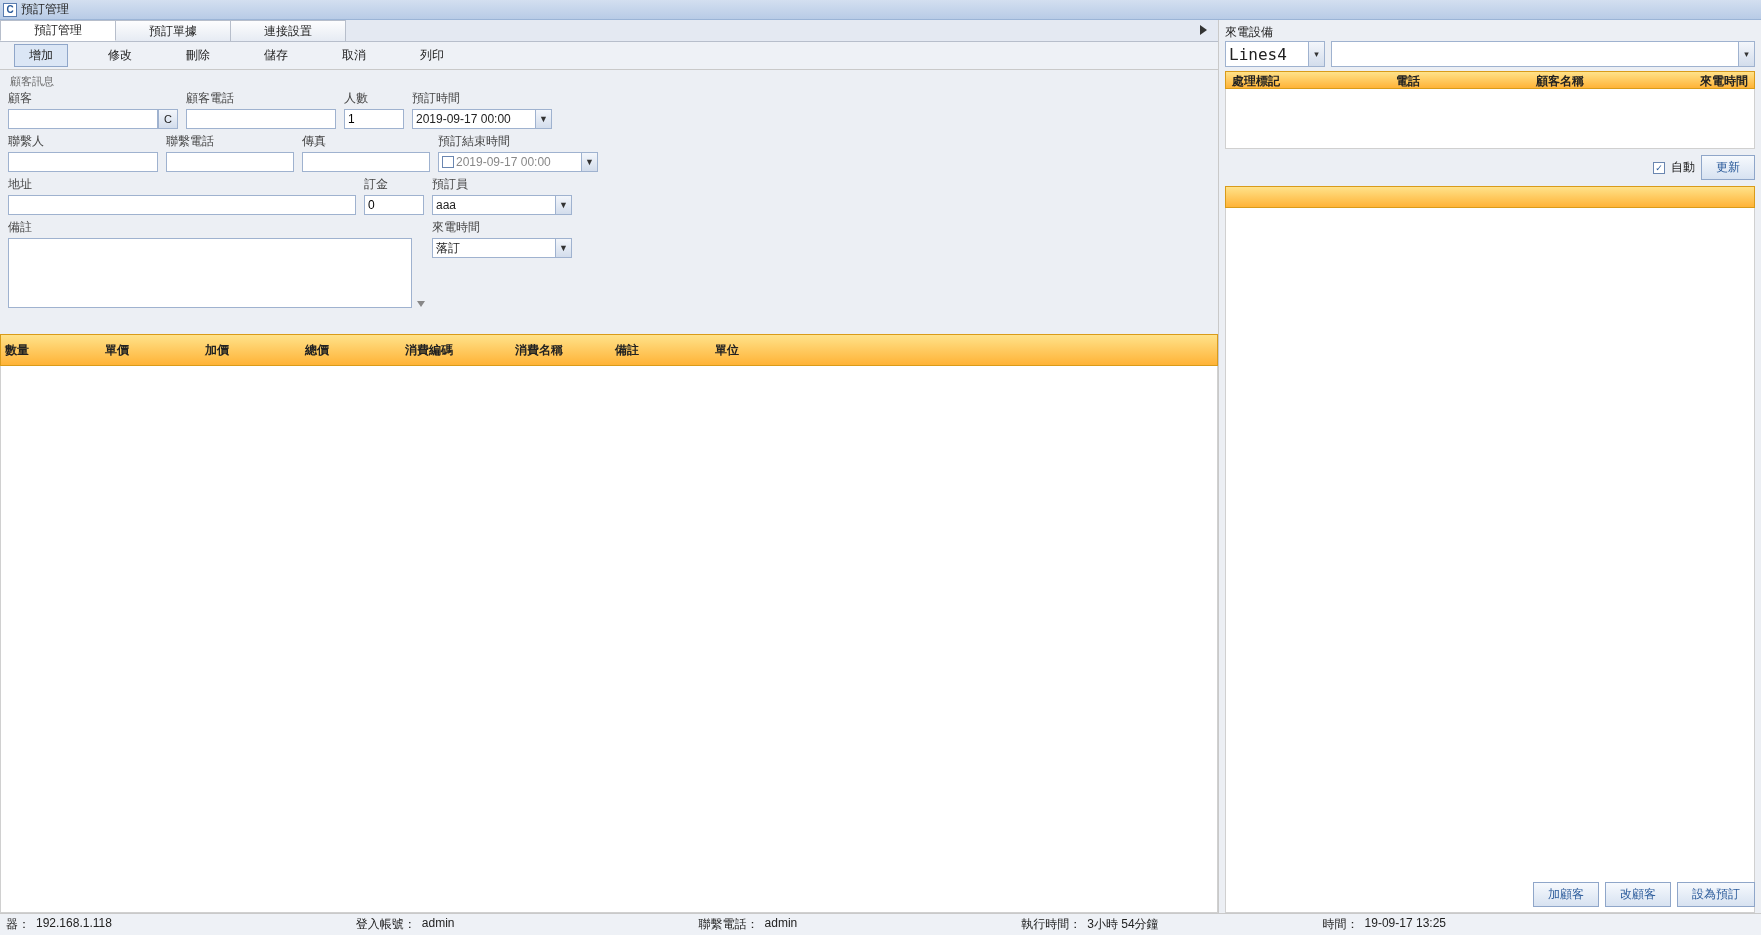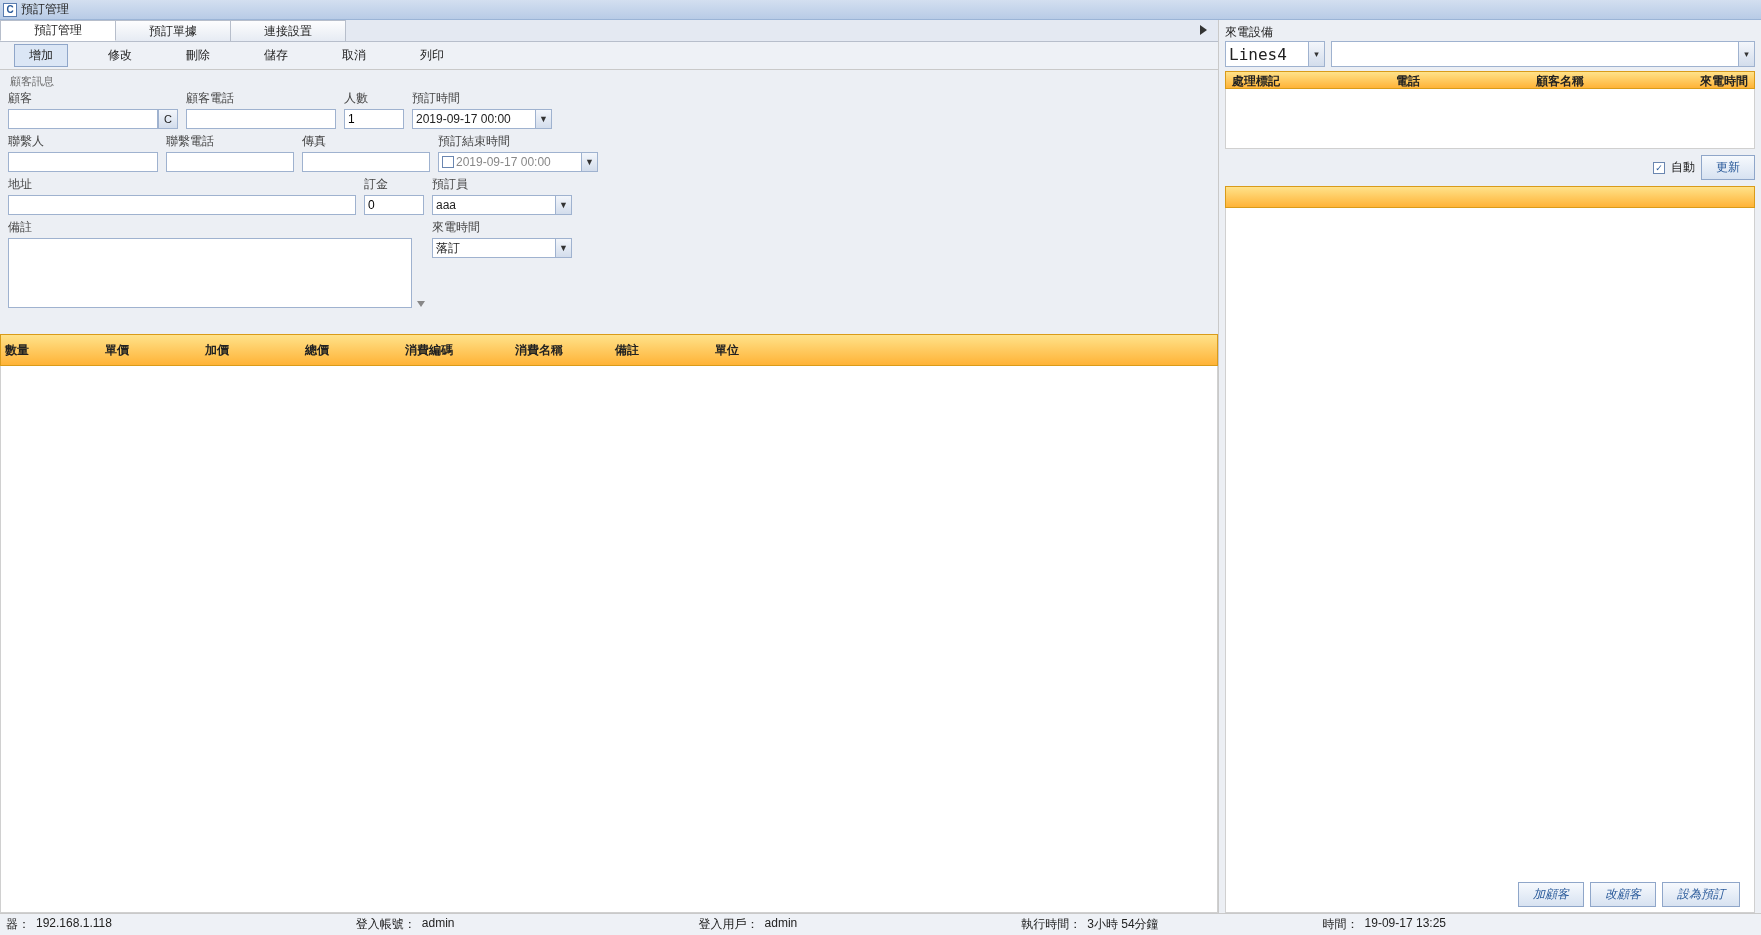--- a/index.html
+++ b/index.html
@@ -39,21 +39,21 @@
 .gridhead2 { height:18px; background: linear-gradient(#ffe28a,#ffb337); border:1px solid #d99b1a; display:flex; font-weight:bold; font-size:12px; justify-content:space-between;}
 .gridhead2 div { padding:1px 6px;text-align:right; }
 .smallgrid { height:60px; background:#fff; border:1px solid #d0d0d0; border-top:none;}
 .gradrow { height:22px; background: linear-gradient(#ffe28a,#ffb337); border:1px solid #d99b1a;}
 
 .side .srow { display:flex; align-items:flex-end; gap:6px; margin-bottom:4px;}
 .sidebtn { border:1px solid #8fa6c9; background:linear-gradient(#f6f9fd,#d7e2f1); padding:3px 14px; font-size:12px; color:#2a5a9a; cursor:default;}
 .tabbtn { border:1px solid #8fa6c9; background:linear-gradient(#f6f9fd,#d7e2f1); padding:3px 10px; font-size:12px; color:#333; cursor:default; margin-right:-1px;}
 .tabbtn.active{ color:#2a5a9a;}
 
-.bottombtns { position:absolute; right:21px; bottom:6px; display:flex; gap:6px;font-style:italic;}
+.bottombtns { position:absolute; right:6px; bottom:6px; display:flex; gap:6px;}
 
 .statusbar { position:absolute; left:0; right:0; bottom:0; height:22px; background:#eef1f6; border-top:1px solid #c9c9c9; display:flex; align-items:center; font-size:12px; padding:0 6px; gap:4px;}
 .statusbar .seg { margin-right:40px; display:flex; gap:6px; }
 
 .chk { width:12px; height:12px; border:1px solid #6a86b0; display:inline-flex; align-items:center; justify-content:center; font-size:9px; background:#fff; color:#2a5a9a;}
 </style>
 </head>
 <body>
 
 <div class="titlebar">
@@ -226,21 +226,21 @@
 <div class="statusbar">
   <div class="seg">
       <span>器：</span>
       <span>192.168.1.118</span>
     </div>
   <div class="seg" style="margin-left:200px;">
       <span>登入帳號：</span>
       <span>admin</span>
     </div>
   <div class="seg" style="margin-left:200px;">
-      <span>登入用戶：</span>
+      <span>聯繫電話：</span>
       <span>admin</span>
     </div>
   <div class="seg" style="margin-left:180px;">
       <span>執行時間：</span>
       <span>3小時 54分鐘</span>
     </div>
   <div class="seg" style="margin-left:120px;">
       <span>時間：</span>
       <span>19-09-17 13:25</span>
     </div>

